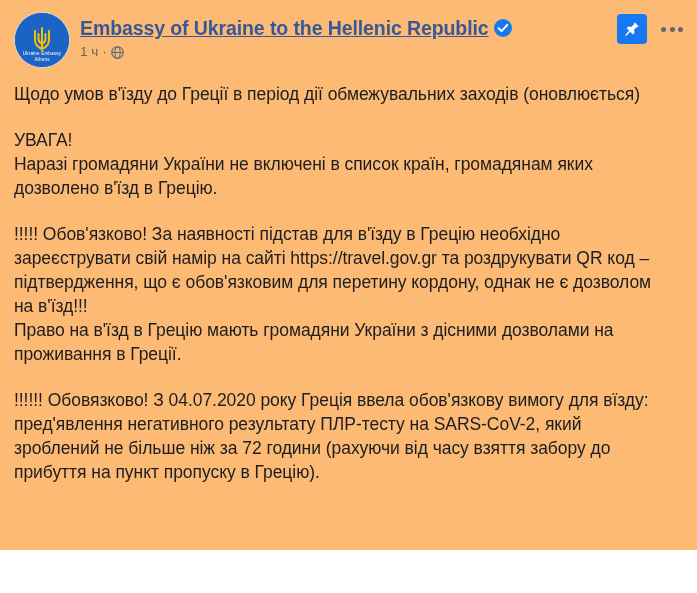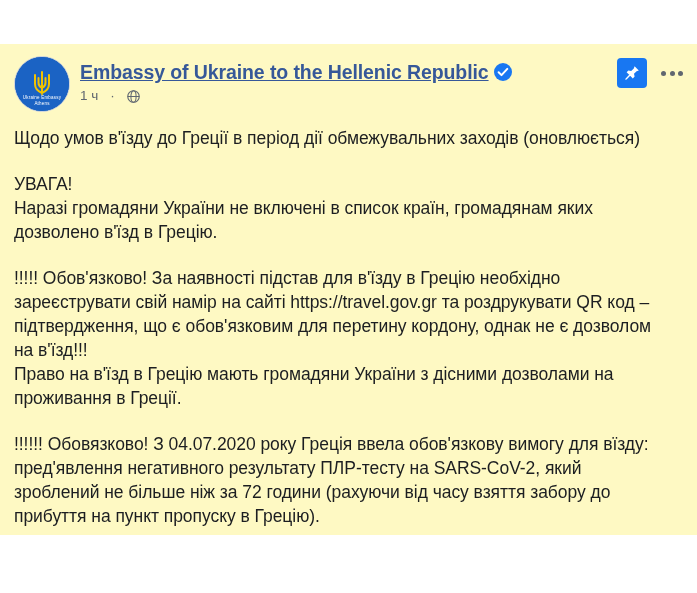--- a/index.html
+++ b/index.html
@@ -9,26 +9,25 @@
   body {
     width: 697px;
     height: 593px;
     background: #ffffff;
     font-family: "Liberation Sans", sans-serif;
     color: #1c1e21;
     overflow: hidden;
   }
   .post {
     width: 697px;
-    height: 491px;
-    background: #fef9c3;
+    height: 550px;
+    background: #fdba74;
     box-sizing: border-box;
     padding: 0;
     position: relative;
-    margin-top: 44px;
   }
   .post-header {
     display: flex;
     align-items: flex-start;
     padding: 12px 14px 4px 14px;
     box-sizing: border-box;
     position: relative;
   }
   .avatar {
     width: 56px;
@@ -102,21 +101,20 @@
     height: 18px;
     flex: 0 0 18px;
   }
   .meta-row {
     display: flex;
     align-items: center;
     margin-top: 4px;
     color: #606770;
     font-size: 13.5px;
     line-height: 16px;
-    gap: 8px;
   }
   .meta-sep {
     margin: 0 4px;
     color: #606770;
   }
   .globe-icon {
     display: inline-flex;
     width: 13px;
     height: 13px;
     align-items: center;

